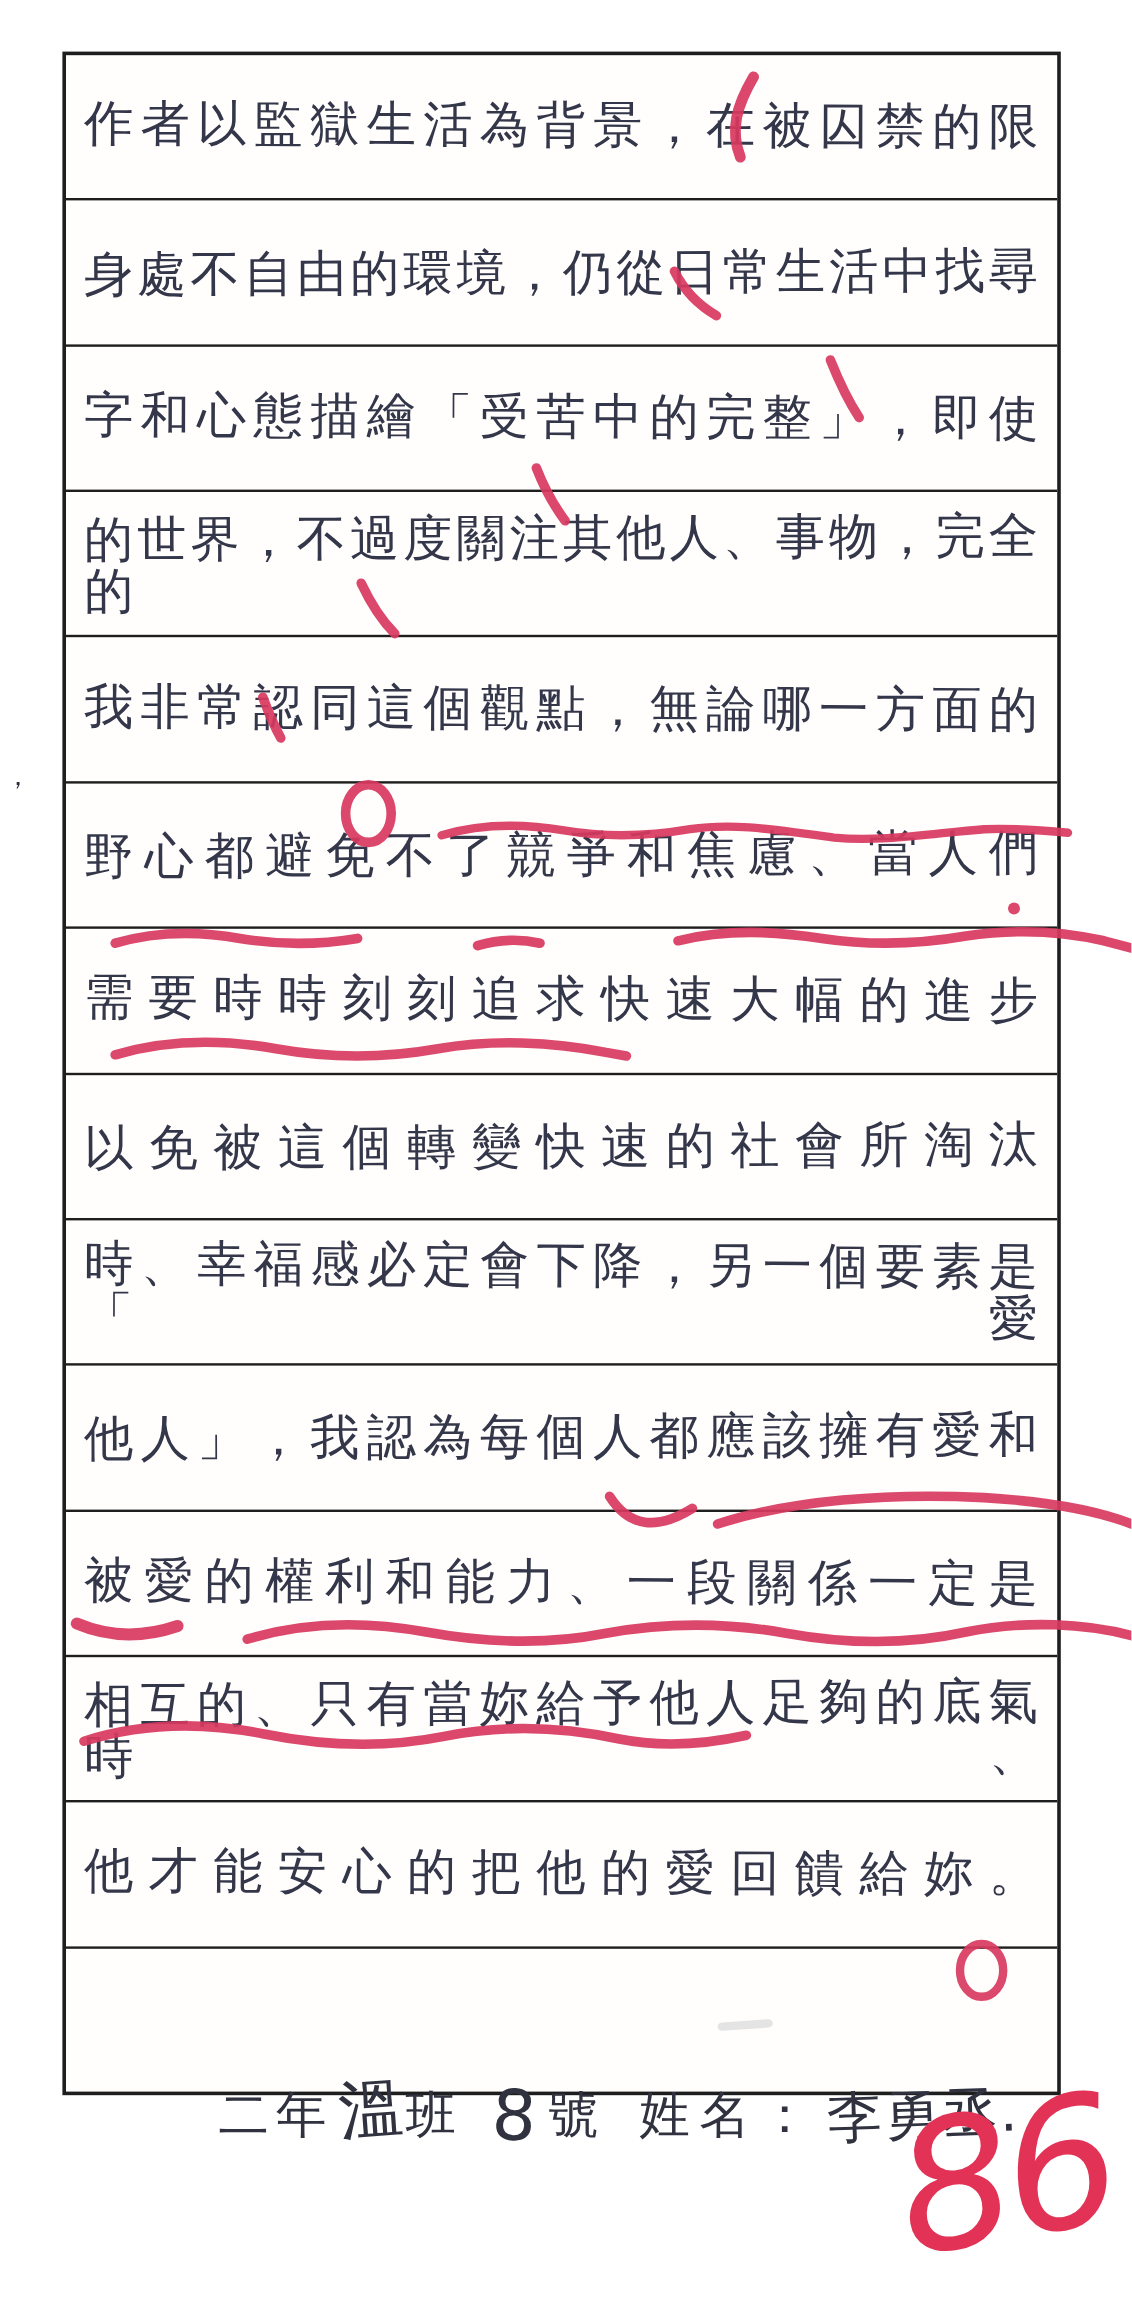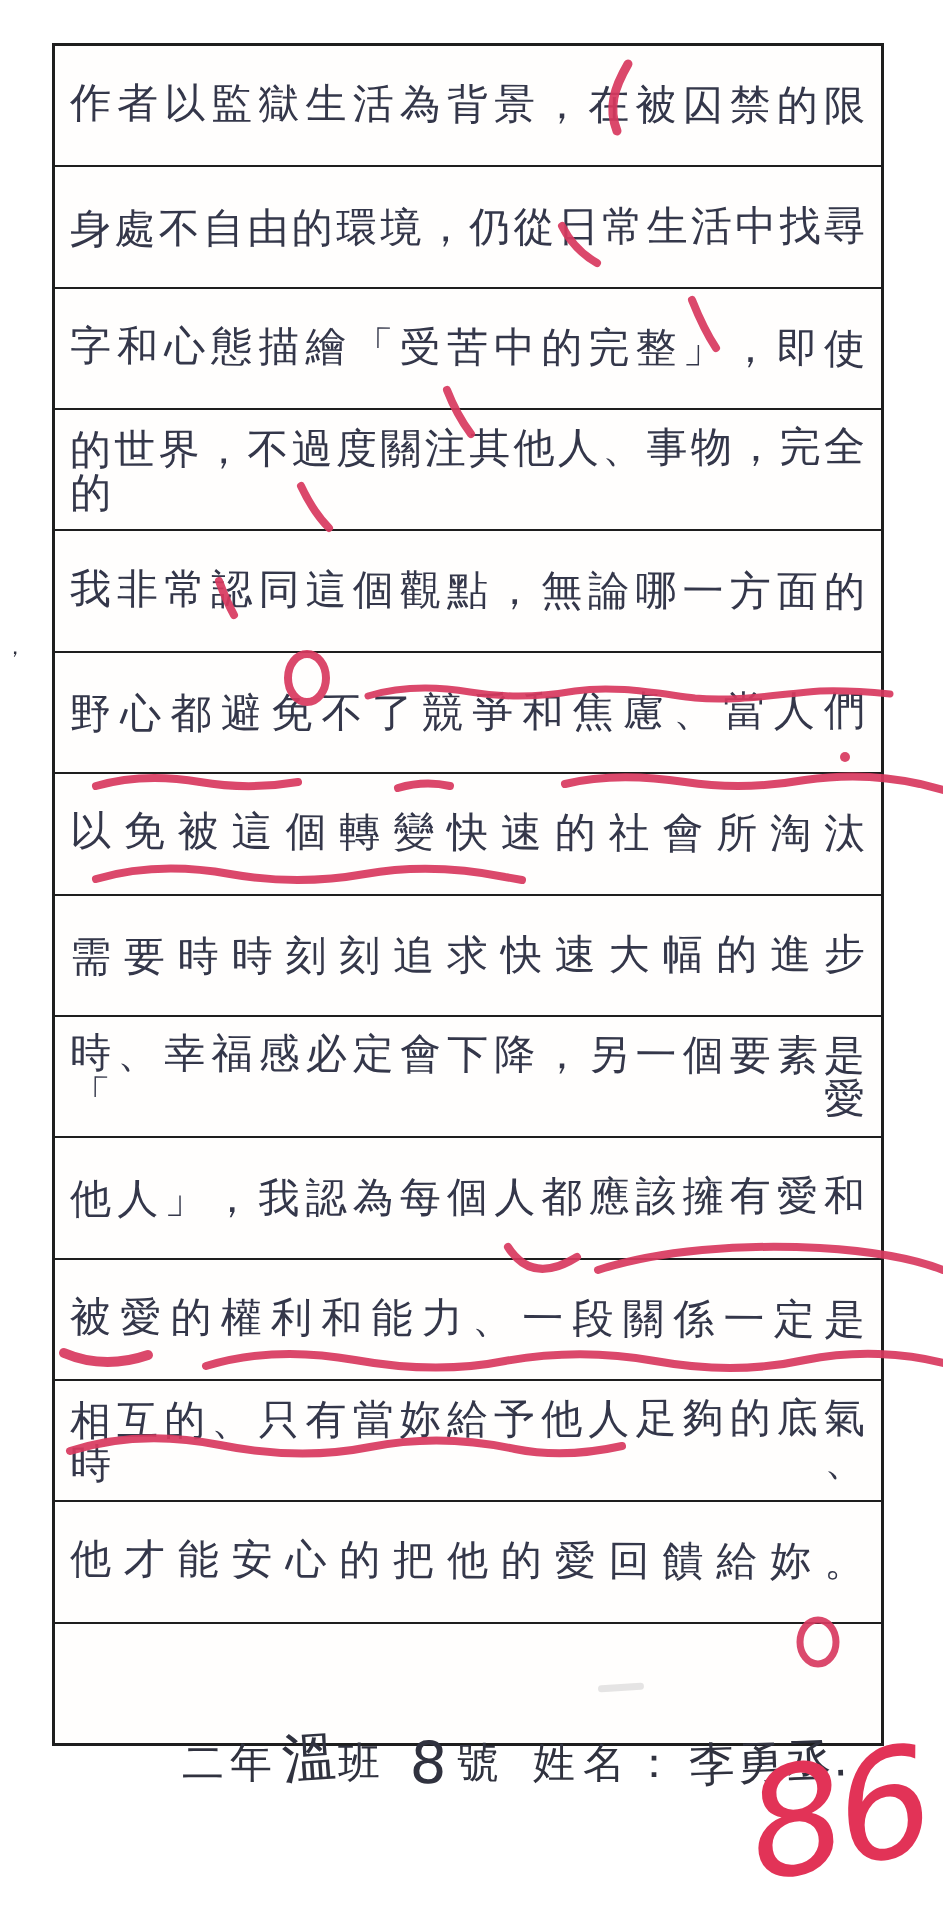--- a/index.html
+++ b/index.html
@@ -74,24 +74,24 @@
   <div class="row">
       <div class="row-text">的世界，不過度關注其他人、事物，完全的</div>
     </div>
   <div class="row">
       <div class="row-text">我非常認同這個觀點，無論哪一方面的</div>
     </div>
   <div class="row">
       <div class="row-text">野心都避免不了競爭和焦慮、當人們</div>
     </div>
   <div class="row">
-      <div class="row-text">以免被這個轉變快速的社會所淘汰</div>
+      <div class="row-text">需要時時刻刻追求快速大幅的進步</div>
     </div>
   <div class="row">
-      <div class="row-text">需要時時刻刻追求快速大幅的進步</div>
+      <div class="row-text">以免被這個轉變快速的社會所淘汰</div>
     </div>
   <div class="row">
       <div class="row-text">時、幸福感必定會下降，另一個要素是「愛</div>
     </div>
   <div class="row">
       <div class="row-text">他人」，我認為每個人都應該擁有愛和</div>
     </div>
   <div class="row">
       <div class="row-text">被愛的權利和能力、一段關係一定是</div>
     </div>

